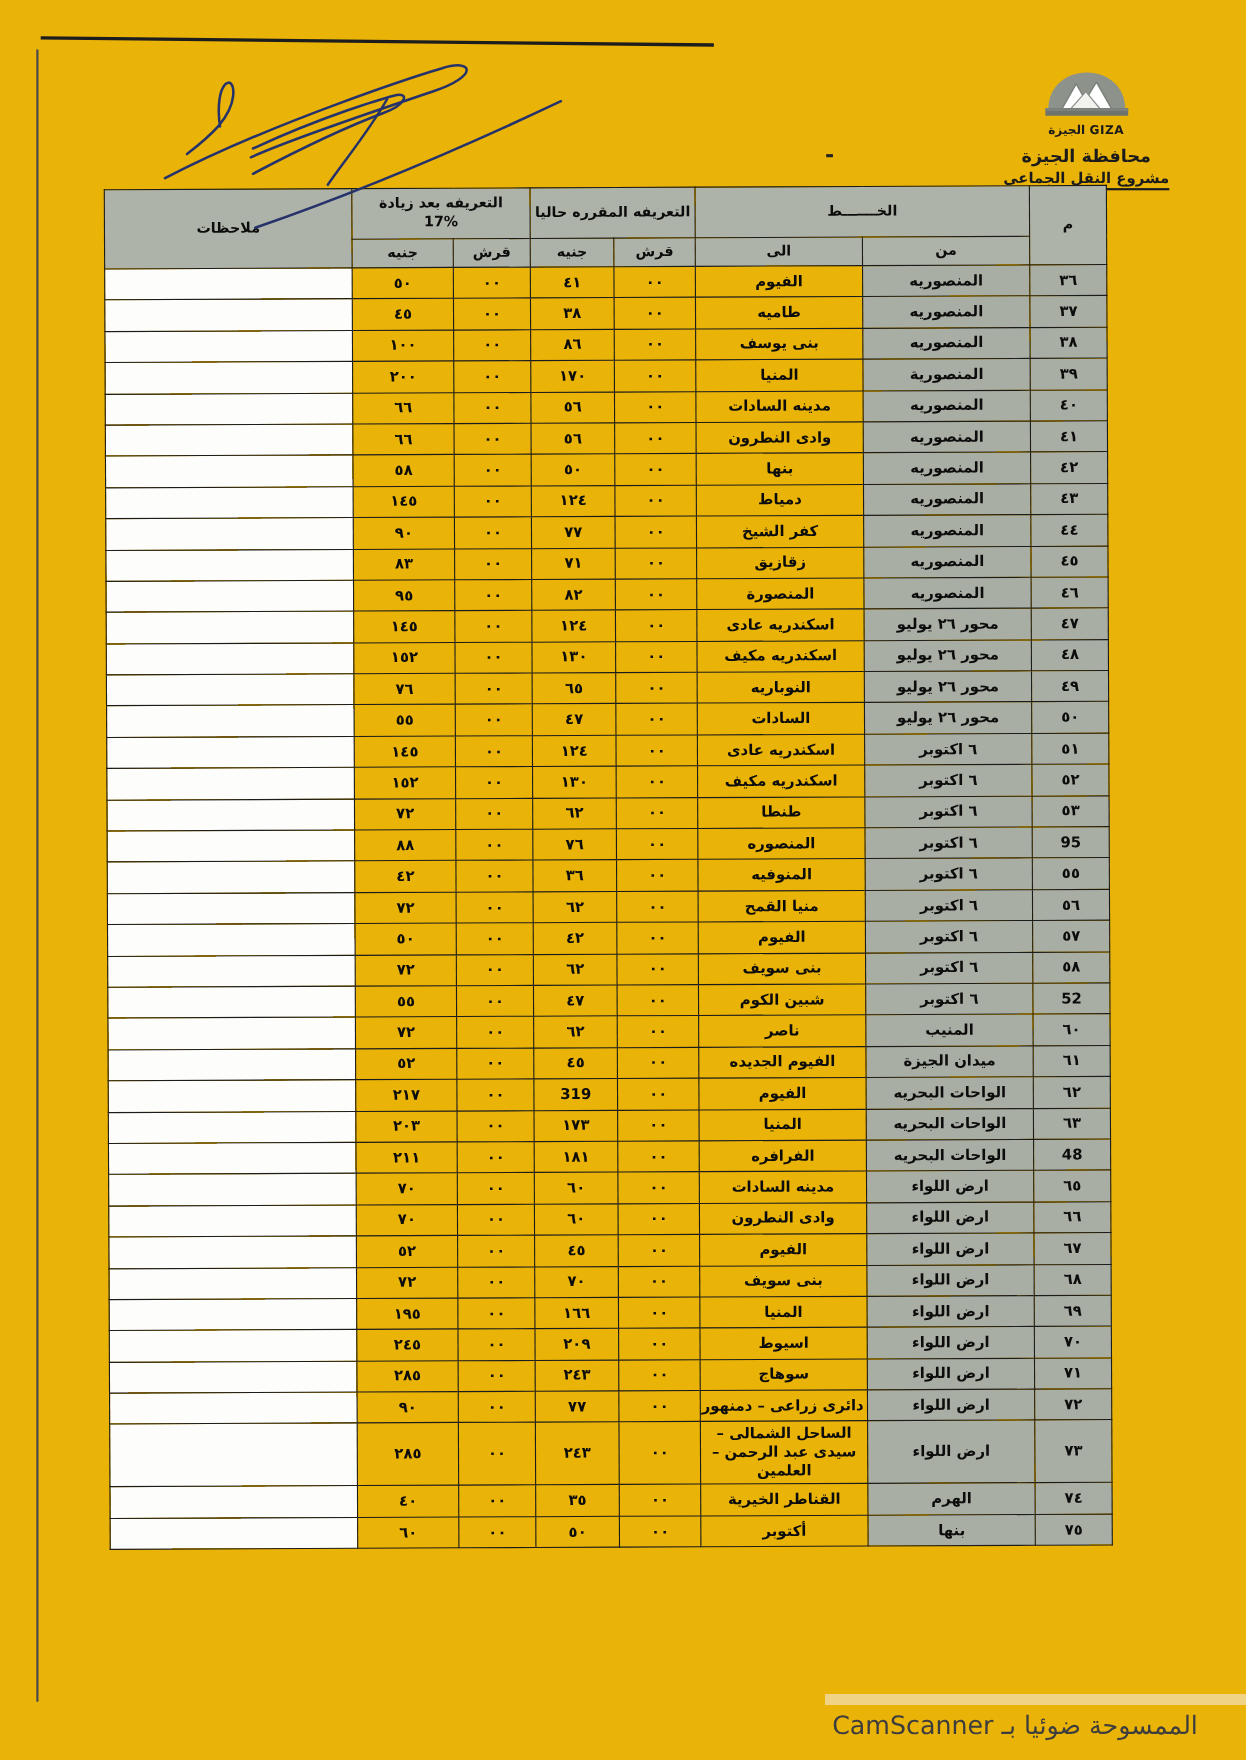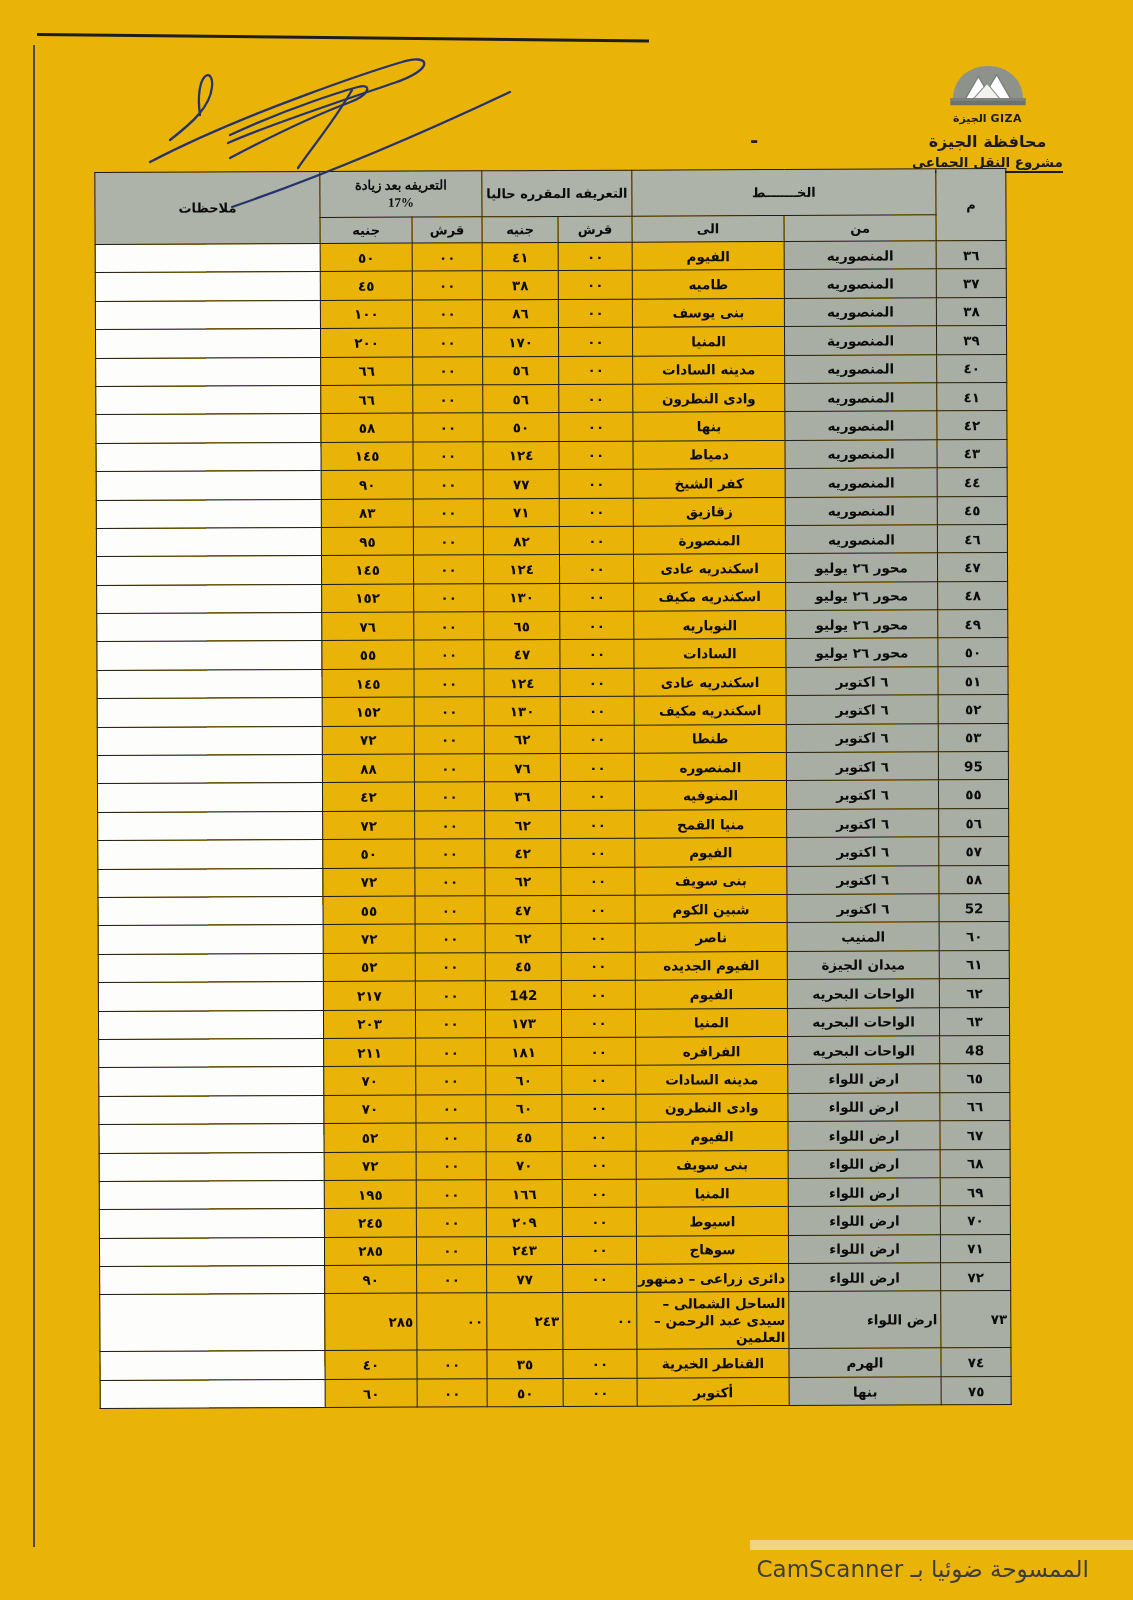--- a/index.html
+++ b/index.html
@@ -38,27 +38,27 @@
     border:1.6px solid #1c1c1c;
     padding:0 3px;
     text-align:center;vertical-align:middle;
     color:#0c0c0c;font-weight:bold;
     overflow:hidden;white-space:nowrap;
   }
   table.fare thead tr.h1{height:46px;}
   table.fare thead tr.h2{height:26px;}
   table.fare tbody tr{height:28.4px;}
   table.fare tbody tr.tall{height:57px;}
-  table.fare tbody tr.tall td{white-space:normal;line-height:1.25;text-align:right;}
+  table.fare tbody tr.tall td{white-space:normal;line-height:1.25;}
   th{font-size:13px;}
   td{font-size:13.5px;}
   .shade{background:#a9aea4;}
   thead .shade{background:#aeb3a9;}
   td.c-notes{background:#fdfdfc;}
-  .grp-inc div{line-height:1.25;font-family:Liberation Serif, serif;}
+  .grp-inc div{line-height:1.25;}
 
   
   .footer{
     position:absolute;right:44px;top:1556px;
     direction:rtl;font-size:23px;color:#3d3d3d;
   }
   .footer-smudge{position:absolute;left:750px;top:1540px;width:383px;height:10px;background:#f5edee;opacity:.55;}
 </style>
 </head>
 <body>
@@ -383,21 +383,21 @@
       <td class="c-val">٤٥</td>
       <td class="c-val">٠٠</td>
       <td class="c-val">٥٢</td>
       <td class="c-notes"></td>
     </tr>
         <tr>
       <td class="shade c-serial">٦٢</td>
       <td class="shade c-from">الواحات البحريه</td>
       <td class="c-to">الفيوم</td>
       <td class="c-val">٠٠</td>
-      <td class="c-val">142</td>
+      <td class="c-val">319</td>
       <td class="c-val">٠٠</td>
       <td class="c-val">٢١٧</td>
       <td class="c-notes"></td>
     </tr>
         <tr>
       <td class="shade c-serial">٦٣</td>
       <td class="shade c-from">الواحات البحريه</td>
       <td class="c-to">المنيا</td>
       <td class="c-val">٠٠</td>
       <td class="c-val">١٧٣</td>

